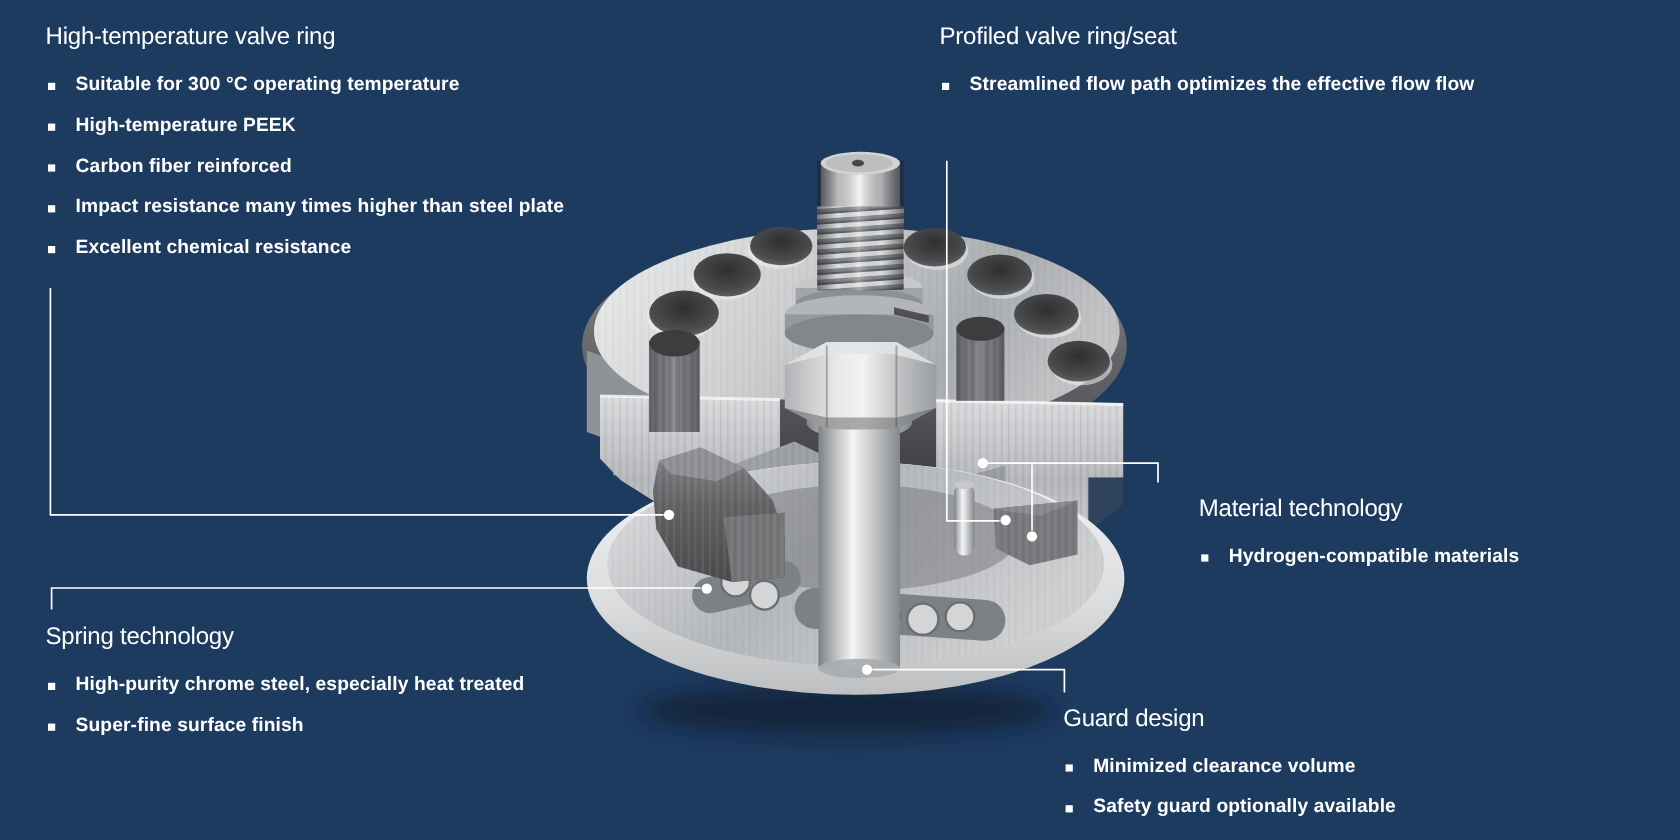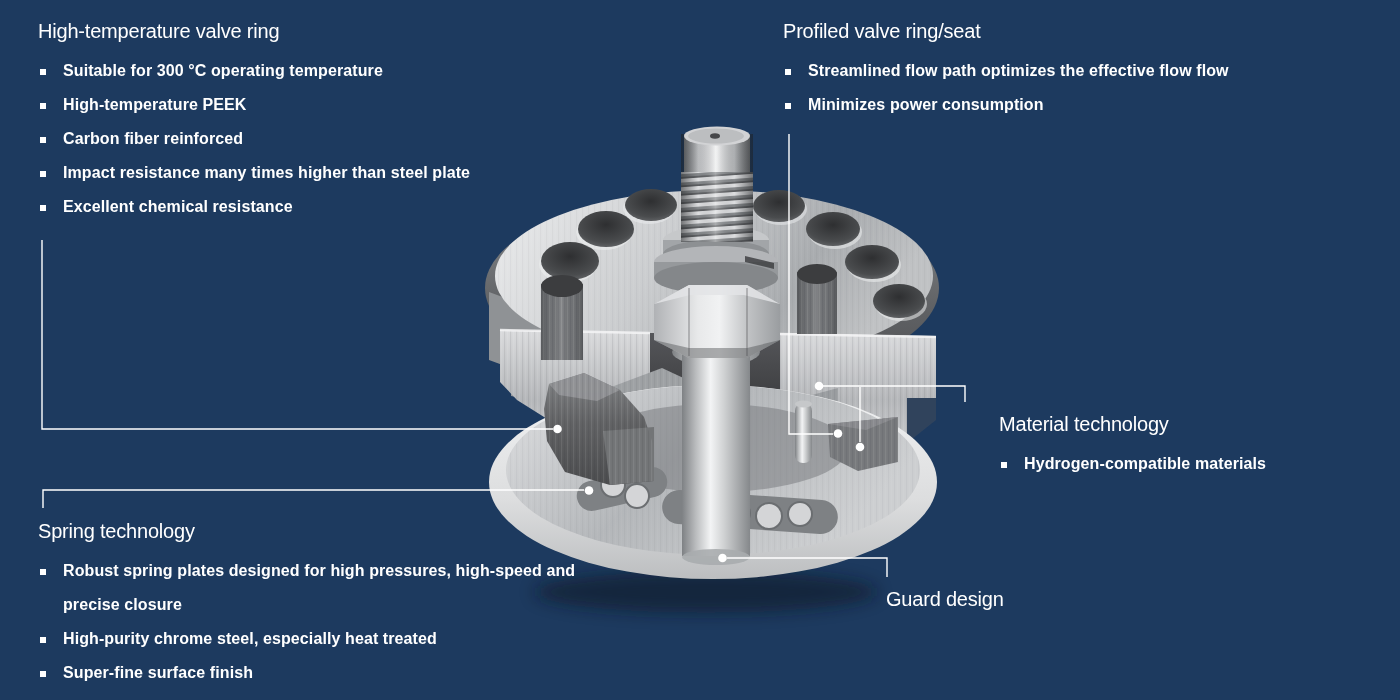--- a/index.html
+++ b/index.html
@@ -336,52 +336,54 @@
       </ul>
   </div>
 
   <div class="callout" id="c2">
     <div class="callout-title">Profiled valve ring/seat</div>
     <ul class="features">
         <li>
           <span class="bullet"></span>
           <span class="item-text">Streamlined flow path optimizes the effective flow flow</span>
         </li>
-        <li>
-          <span class="bullet"></span>
-          <span class="item-text">Minimizes power consumption</span>
-        </li>
       </ul>
   </div>
 
   <div class="callout" id="c3">
     <div class="callout-title">Material technology</div>
     <ul class="features">
         <li>
           <span class="bullet"></span>
           <span class="item-text">Hydrogen-compatible materials</span>
         </li>
       </ul>
   </div>
 
   <div class="callout" id="c4">
     <div class="callout-title">Spring technology</div>
     <ul class="features">
         <li>
           <span class="bullet"></span>
-          <span class="item-text">Robust spring plates designed for high pressures,  high-speed and precise closure</span>
-        </li>
-        <li>
-          <span class="bullet"></span>
           <span class="item-text">High-purity chrome steel, especially heat treated</span>
         </li>
         <li>
           <span class="bullet"></span>
           <span class="item-text">Super-fine surface finish</span>
         </li>
       </ul>
   </div>
 
   <div class="callout" id="c5">
     <div class="callout-title">Guard design</div>
+    <ul class="features">
+        <li>
+          <span class="bullet"></span>
+          <span class="item-text">Minimized clearance volume</span>
+        </li>
+        <li>
+          <span class="bullet"></span>
+          <span class="item-text">Safety guard optionally available</span>
+        </li>
+      </ul>
   </div>
 
 </div>
 
 </body></html>

